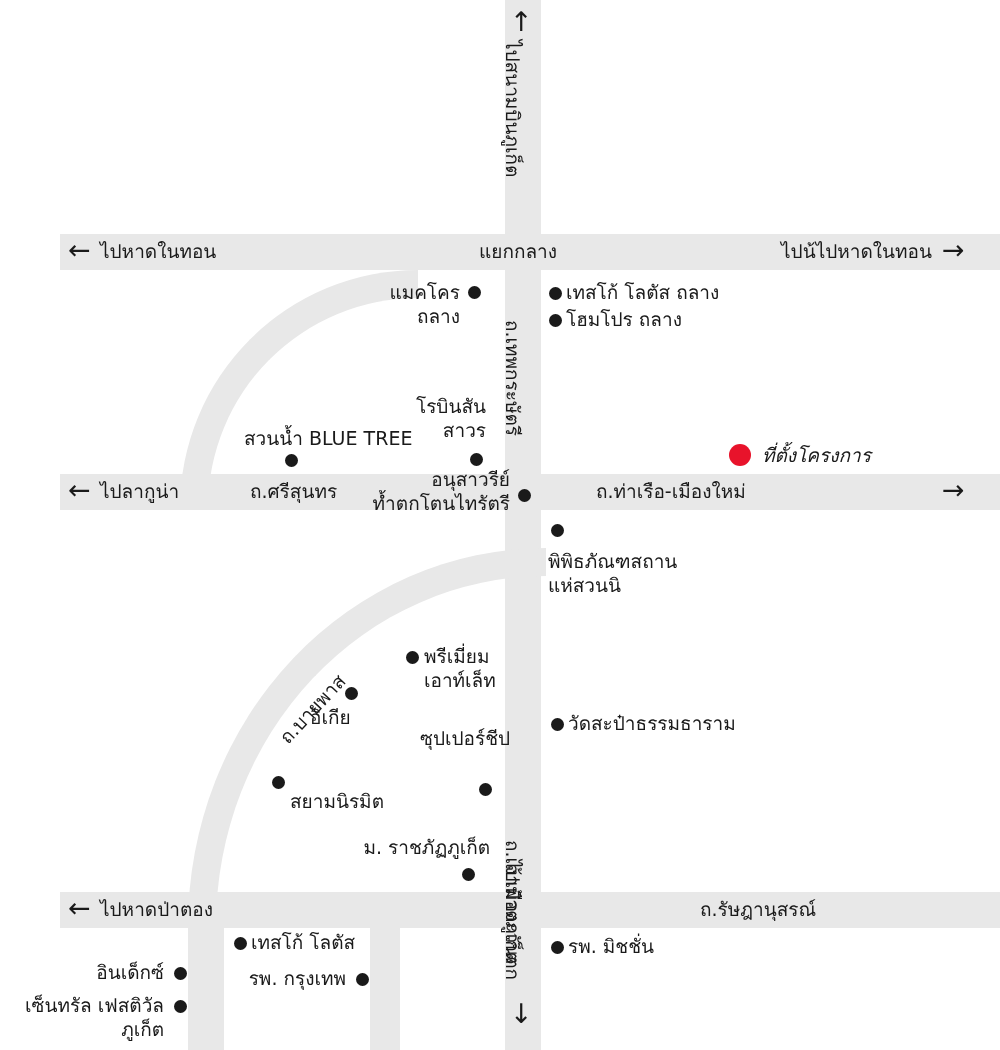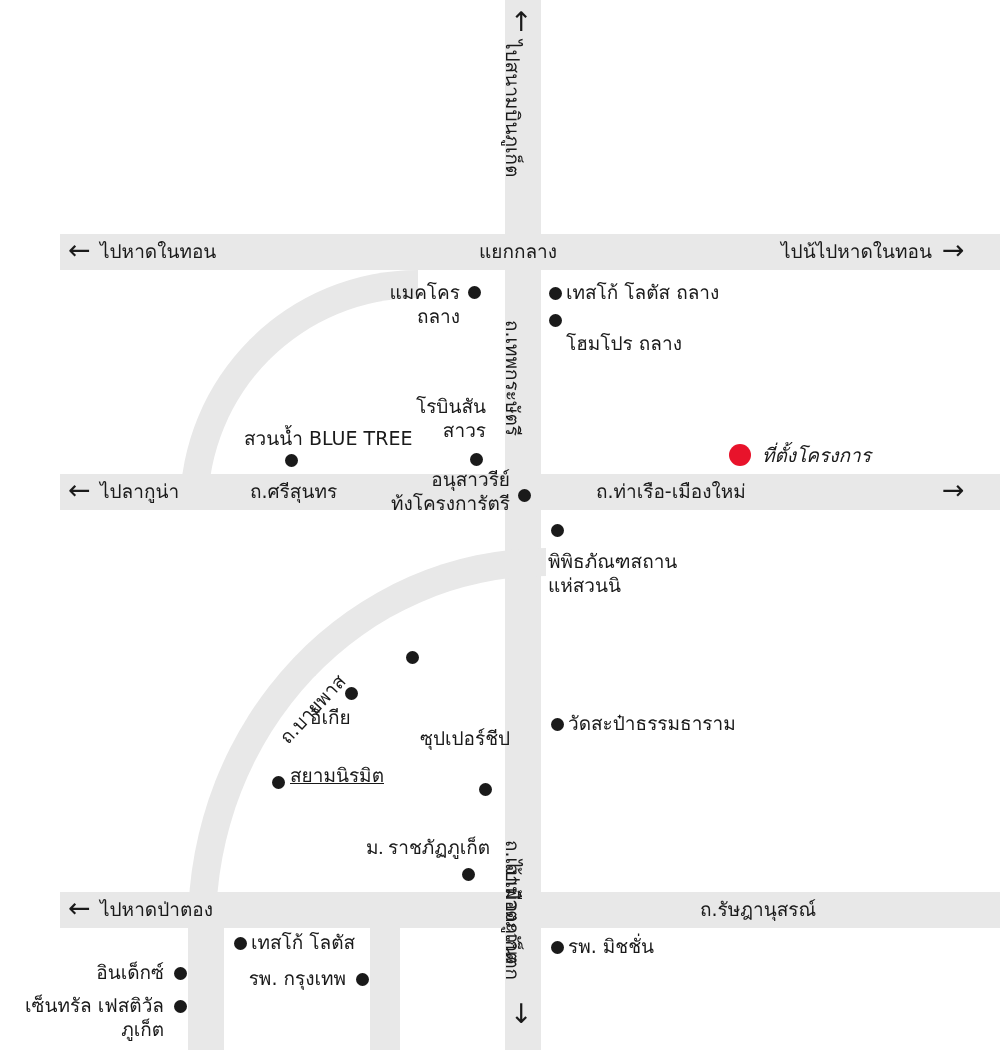--- a/index.html
+++ b/index.html
@@ -140,53 +140,55 @@
   <div class="lbl" style="left:762px; top:444px;font-style:italic;">ที่ตั้งโครงการ</div>
 
   <div class="dot" style="left:468px; top:286px;"></div>
   <div class="lbl multi right" style="left:260px; top:281px; width:200px; white-space:pre-line;">แมคโคร
 ถลาง</div>
 
   <div class="dot" style="left:549px; top:287px;"></div>
   <div class="lbl" style="left:566px; top:281px;">เทสโก้ โลตัส ถลาง</div>
 
   <div class="dot" style="left:549px; top:314px;"></div>
-  <div class="lbl" style="left:566px; top:308px;margin-top:24px;">โฮมโปร ถลาง</div>
+  <div class="lbl" style="left:566px; top:308px;">โฮมโปร ถลาง</div>
 
   <div class="dot" style="left:470px; top:453px;"></div>
   <div class="lbl multi right" style="left:300px; top:395px; width:186px; white-space:pre-line;">โรบินสัน
 สาวร</div>
 
   <div class="dot" style="left:285px; top:454px;"></div>
   <div class="lbl" style="left:244px; top:427px;">สวนน้ำ BLUE TREE</div>
 
   <div class="dot" style="left:518px; top:489px;"></div>
   <div class="lbl multi right" style="left:330px; top:468px; width:180px; white-space:pre-line;">อนุสาวรีย์
-ท้งโครงการัตรี</div>
+ท้ำตกโตนไทรัตรี</div>
 
   <div class="dot" style="left:551px; top:524px;"></div>
   <div class="lbl multi" style="left:548px; top:550px; width:230px; white-space:pre-line;">พิพิธภัณฑสถาน
 แห่สวนนิ</div>
 
   <div class="dot" style="left:406px; top:651px;"></div>
+  <div class="lbl multi" style="left:424px; top:645px; width:150px; white-space:pre-line;">พรีเมี่ยม
+เอาท์เล็ท</div>
 
   <div class="dot" style="left:345px; top:687px;"></div>
   <div class="lbl" style="left:310px; top:706px;">อิเกีย</div>
 
   <div class="dot" style="left:479px; top:783px;"></div>
   <div class="lbl" style="left:400px; top:727px;margin-left:20px;">ซุปเปอร์ชีป</div>
 
   <div class="dot" style="left:551px; top:718px;"></div>
   <div class="lbl" style="left:568px; top:712px;">วัดสะป๋าธรรมธาราม</div>
 
   <div class="dot" style="left:272px; top:776px;"></div>
-  <div class="lbl" style="left:290px; top:764px;text-decoration:underline;">สยามนิรมิต</div>
+  <div class="lbl" style="left:290px; top:790px;">สยามนิรมิต</div>
 
   <div class="dot" style="left:462px; top:868px;"></div>
-  <div class="lbl right" style="left:290px; top:836px; width:200px;font-family:Liberation Serif, serif;">ม. ราชภัฏภูเก็ต</div>
+  <div class="lbl right" style="left:290px; top:836px; width:200px;">ม. ราชภัฏภูเก็ต</div>
 
   <div class="dot" style="left:234px; top:937px;"></div>
   <div class="lbl" style="left:251px; top:931px;">เทสโก้ โลตัส</div>
 
   <div class="dot" style="left:356px; top:973px;"></div>
   <div class="lbl right" style="left:180px; top:967px; width:166px;">รพ. กรุงเทพ</div>
 
   <div class="dot" style="left:174px; top:967px;"></div>
   <div class="lbl right" style="left:0px; top:961px; width:164px;">อินเด็กซ์</div>
 

